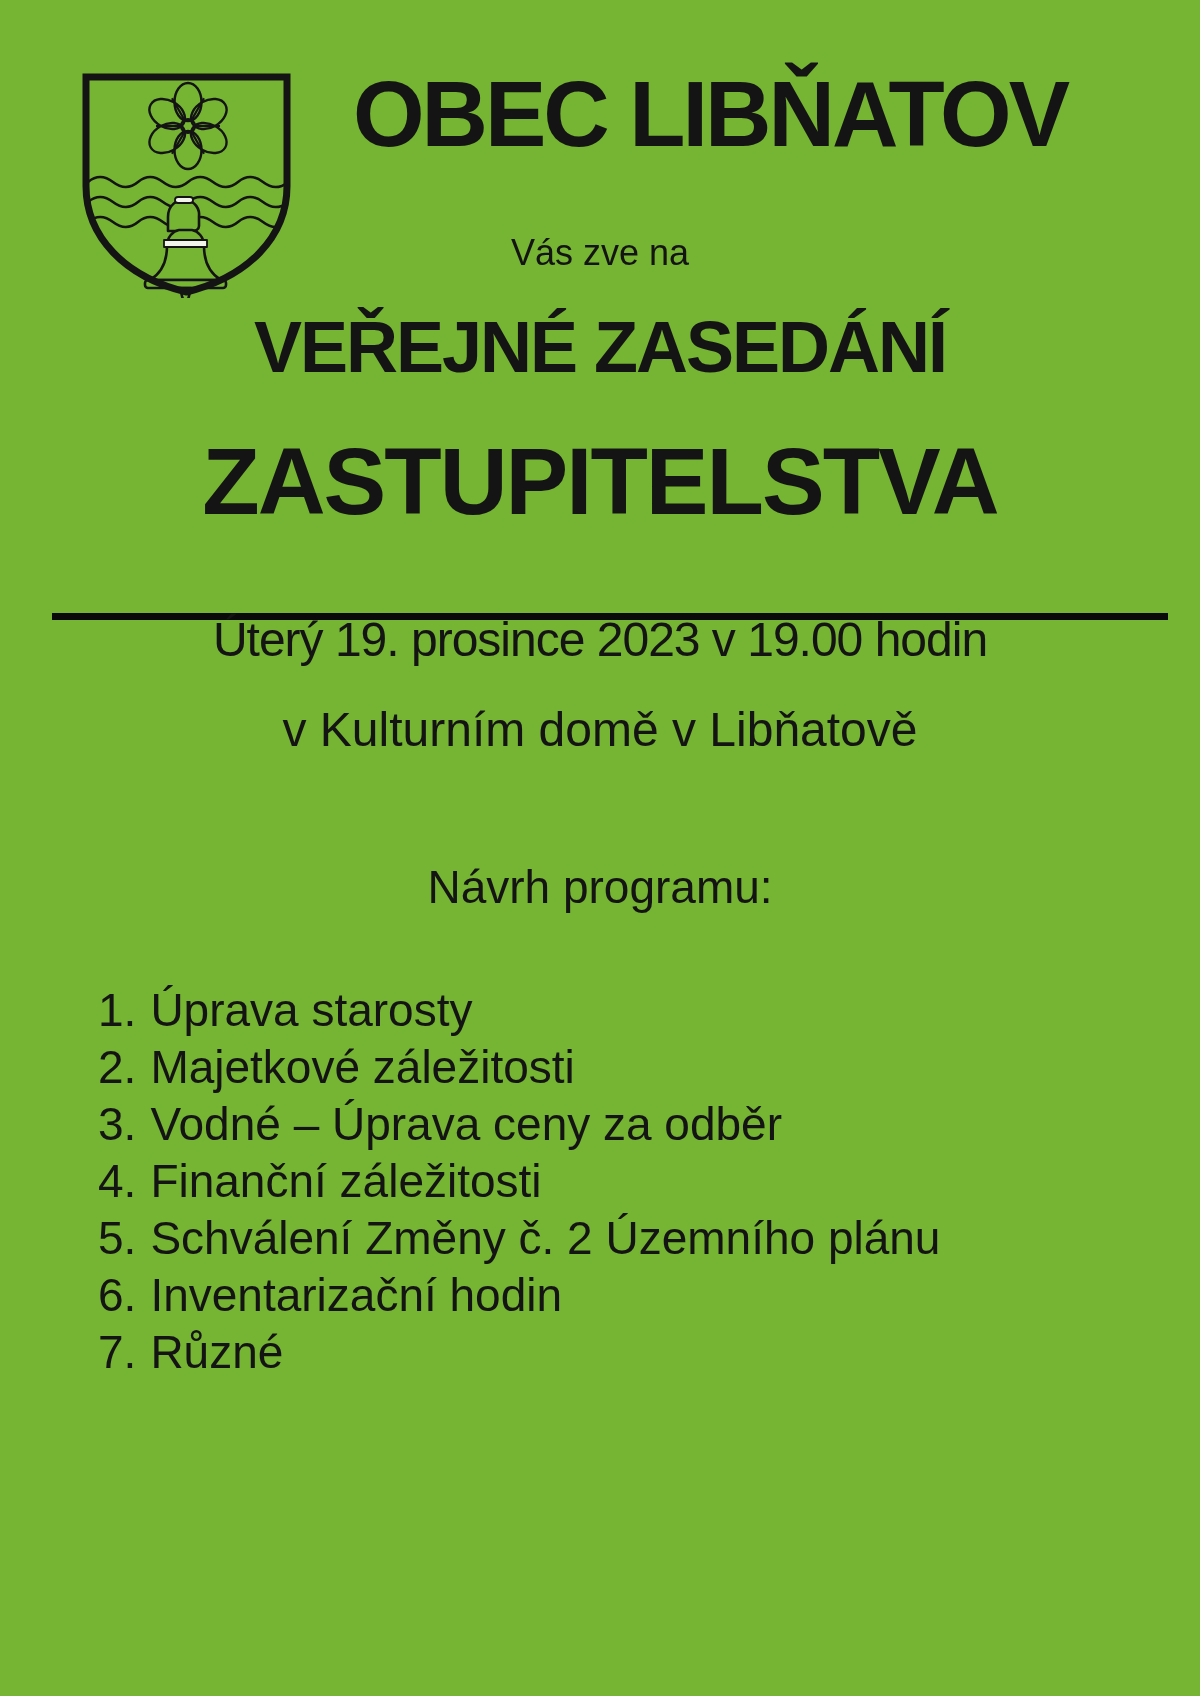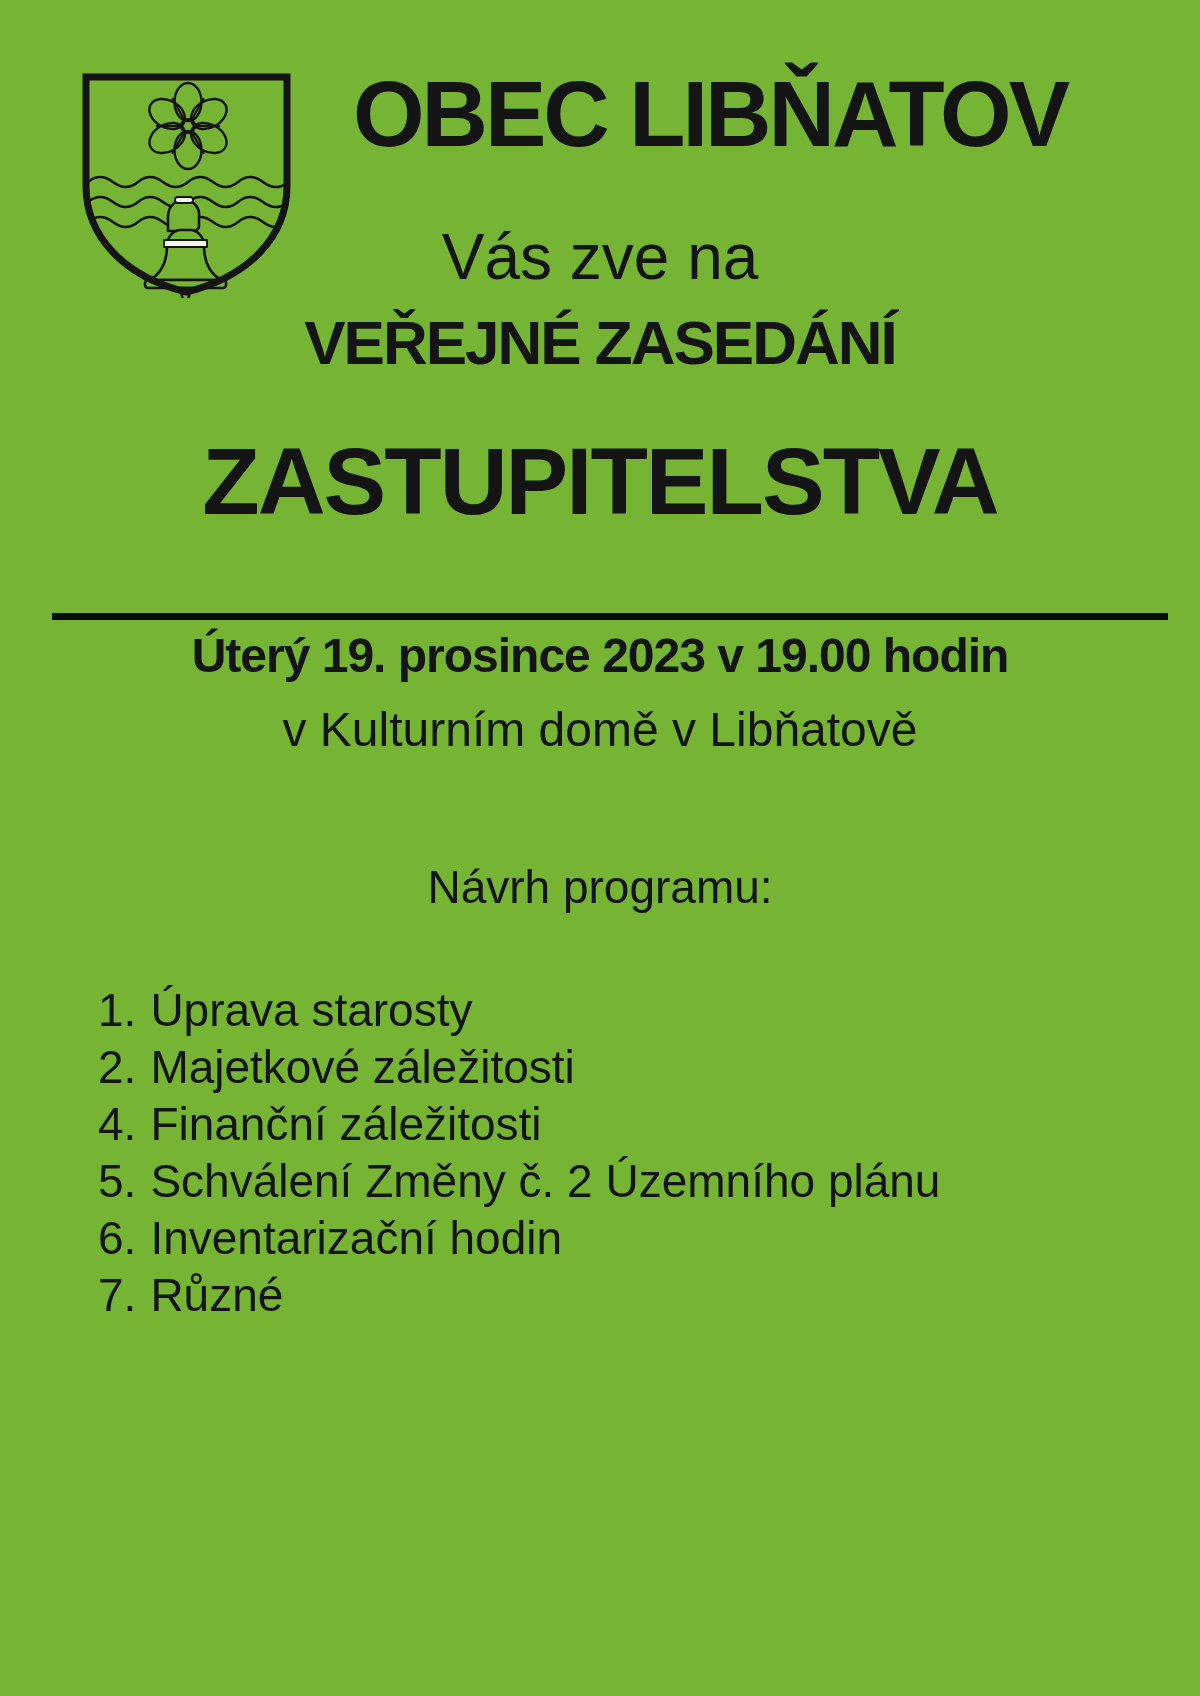--- a/index.html
+++ b/index.html
@@ -29,41 +29,41 @@
     top: 51px; left: 80px;
     width: 213px; height: 227px;
   }
 
   .org-title {
     top: 46px; left: 260px; width: 900px;
     font-size: 92px; font-weight: 700; letter-spacing: -3px;
     line-height: 1.05;
   }
   .invite {
-    top: 200px; left: 0; width: 1200px;
-    font-size: 64px; font-weight: 400;
+    top: 212px; left: 0; width: 1200px;
+    font-size: 36px; font-weight: 400;
   }
   .event-title-1 {
     top: 290px; left: 0; width: 1200px;
-    font-size: 62px; font-weight: 700; letter-spacing: -2px;
+    font-size: 72px; font-weight: 700; letter-spacing: -2px;
     line-height: 1.05;
   }
   .event-title-2 {
     top: 413px; left: 0; width: 1200px;
     font-size: 94px; font-weight: 700; letter-spacing: -2px;
     line-height: 1.05;
   }
   .divider {
     top: 593px; left: 52px;
     width: 1116px; height: 7px;
     background: #0a0a0a;
   }
   .event-datetime {
-    top: 608px; left: 0; width: 1200px;
-    font-size: 48px; font-weight: 700; letter-spacing: -1px;
+    top: 592px; left: 0; width: 1200px;
+    font-size: 48px; font-weight: 400; letter-spacing: -1px;
   }
   .event-venue {
     top: 682px; left: 0; width: 1200px;
     font-size: 48px; font-weight: 400;
   }
   .agenda-heading {
     top: 840px; left: 0; width: 1200px;
     font-size: 46px; font-weight: 400;
     text-decoration-thickness: 3px;
     text-underline-offset: 10px;
@@ -145,20 +145,23 @@
   <div class="abs agenda-heading center">Návrh programu:</div>
 
   <ol class="abs agenda-list">
     <li>
       <span class="num">1.</span><span>Úprava starosty</span>
     </li>
     <li>
       <span class="num">2.</span><span>Majetkové záležitosti</span>
     </li>
     <li>
+      <span class="num">3.</span><span>Vodné – Úprava ceny za odběr</span>
+    </li>
+    <li>
       <span class="num">4.</span><span>Finanční záležitosti</span>
     </li>
     <li>
       <span class="num">5.</span><span>Schválení Změny č. 2 Územního plánu</span>
     </li>
     <li>
       <span class="num">6.</span><span>Inventarizační hodin</span>
     </li>
     <li>
       <span class="num">7.</span><span>Různé</span>

